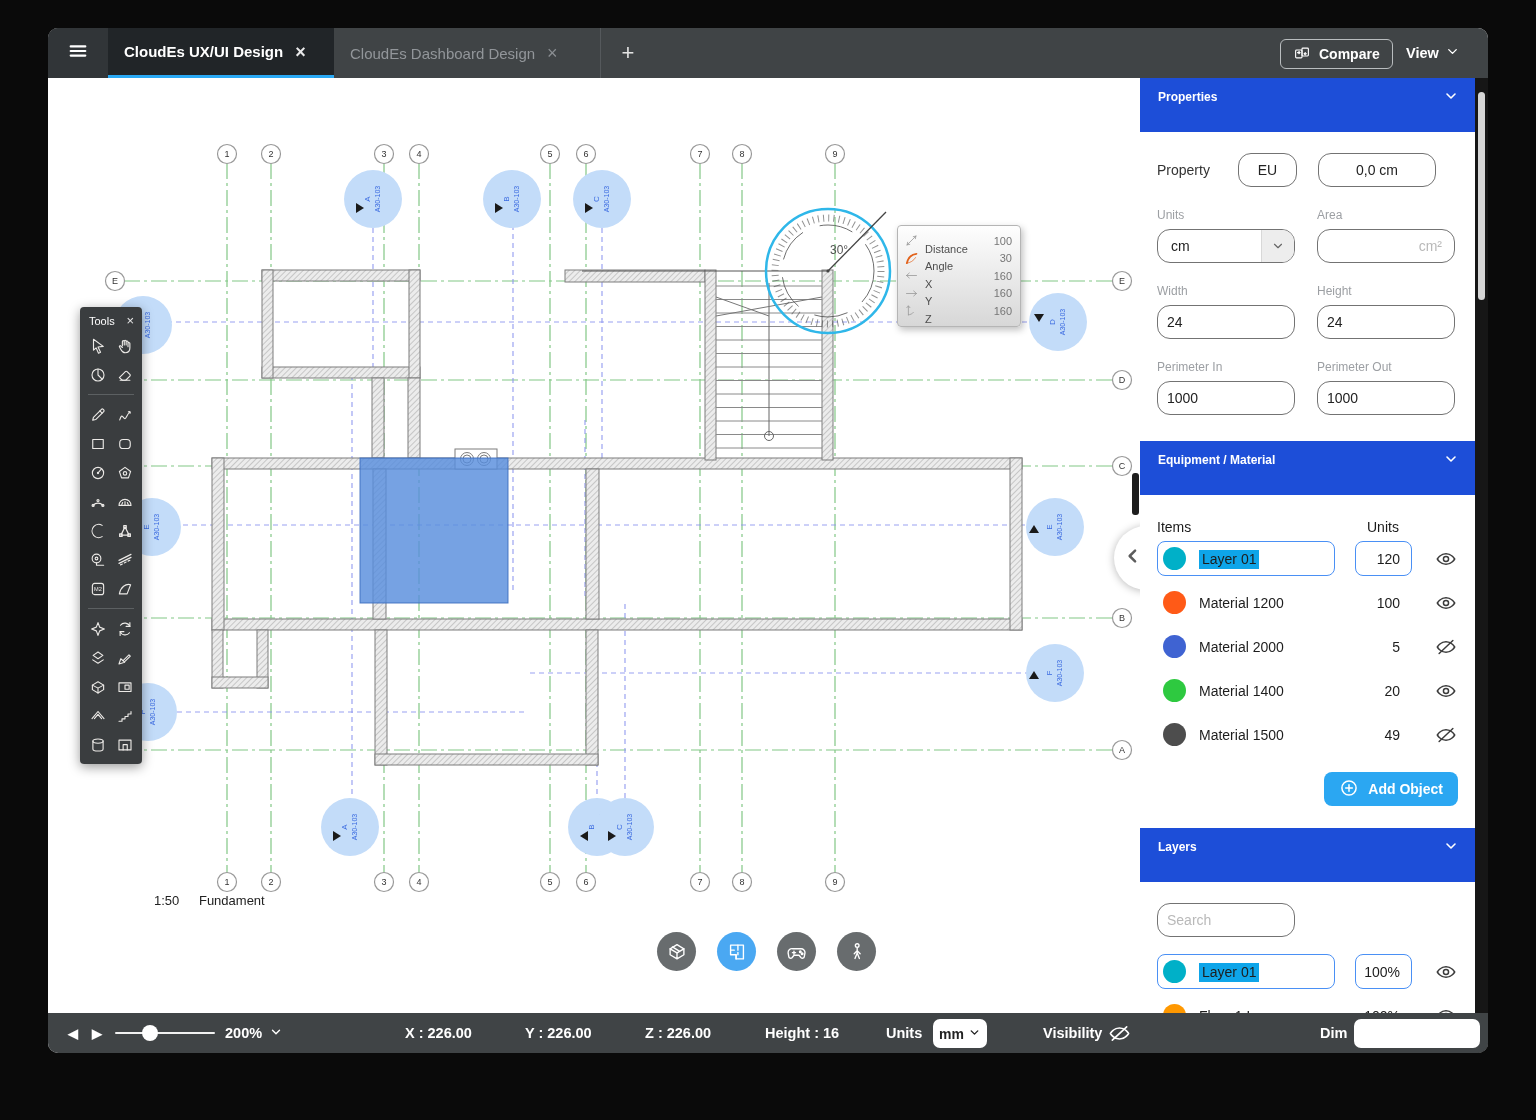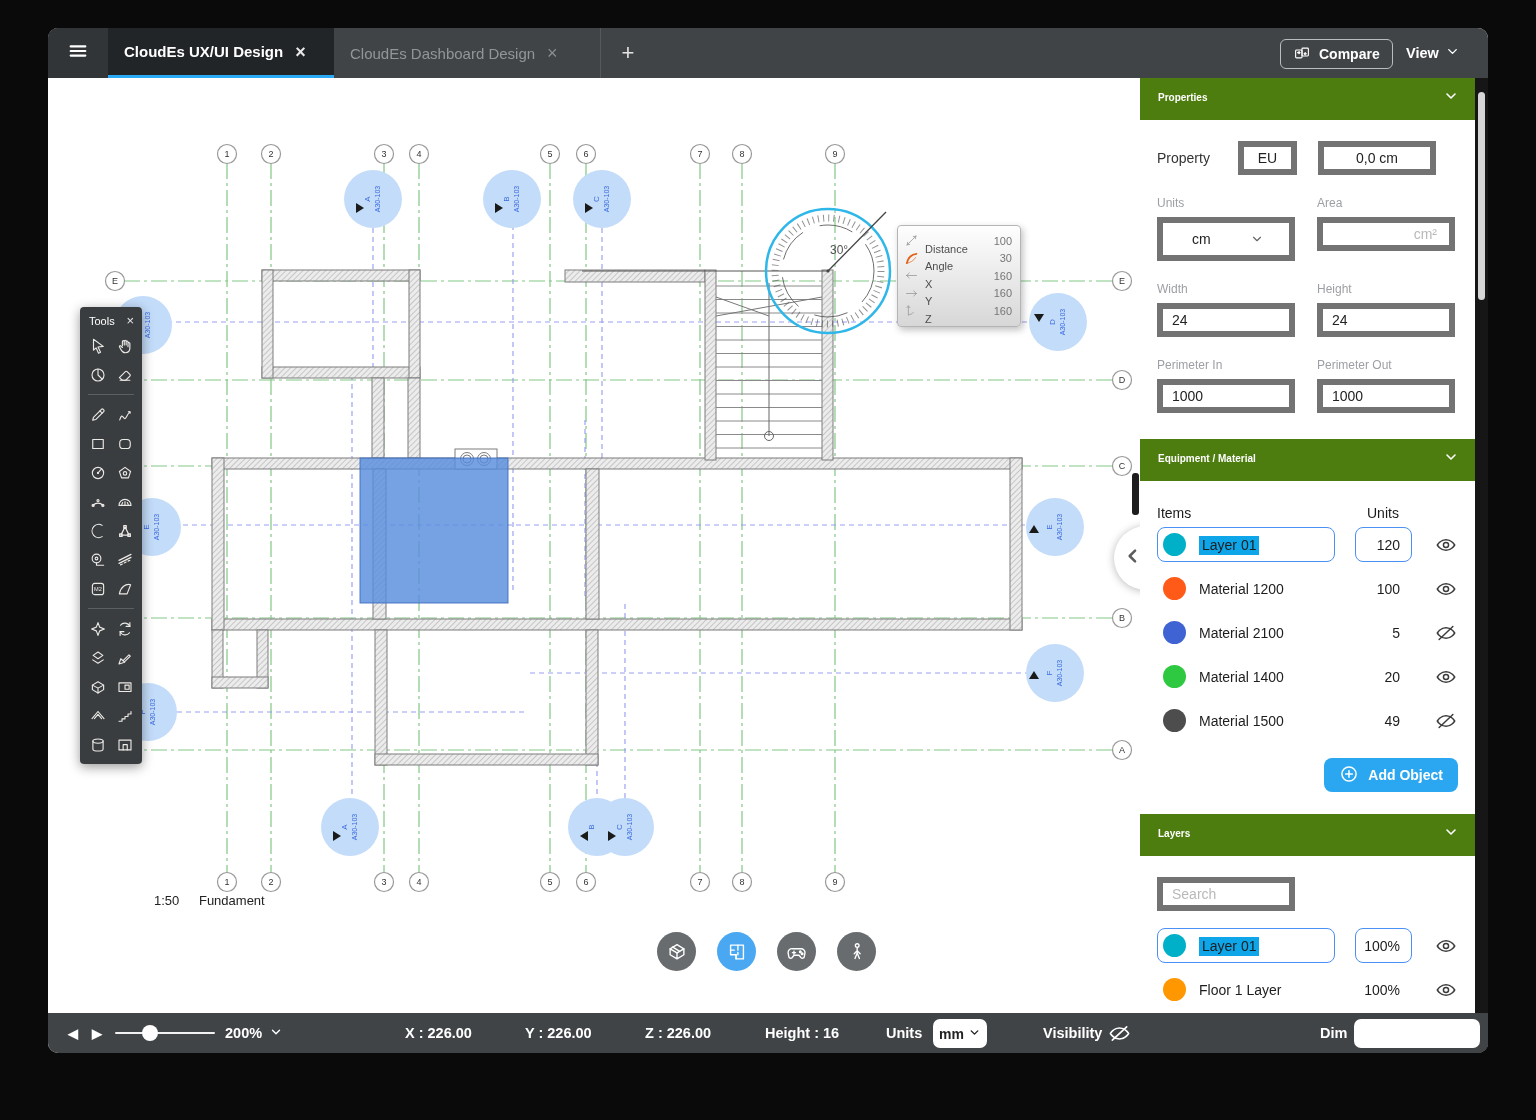--- a/index.html
+++ b/index.html
@@ -59,34 +59,34 @@
   .tools-grid{display:grid;grid-template-columns:1fr 1fr;justify-items:center;row-gap:4px;padding:2px 4px;}
   .tool-btn{width:25px;height:25px;border:none;background:transparent;color:#eceae7;display:flex;
     align-items:center;justify-content:center;cursor:pointer;padding:0;}
   .tool-btn svg{width:18px;height:18px;}
   .tool-divider{grid-column:1/3;width:46px;height:1px;background:#5c6062;margin:3px 0;}
   
   .panel{position:absolute;left:1092px;top:50px;width:335px;height:975px;background:#fff;z-index:10;
     overflow:hidden;}
   .panel-scroll{position:absolute;left:1427px;top:50px;width:13px;height:975px;background:#161616;z-index:10;}
   .panel-scroll .thumb{position:absolute;left:3px;top:14px;width:7px;height:208px;background:#d6d6d6;border-radius:4px;}
-  .sec-head{height:38px;background:#4d7c0f;color:#fff;display:flex;align-items:center;
-    justify-content:space-between;padding:0 16px 4px 18px;font-size:10px;font-weight:bold;cursor:pointer;}
+  .sec-head{height:38px;background:#1d4ed8;color:#fff;display:flex;align-items:center;
+    justify-content:space-between;padding:0 16px 16px 18px;font-size:12px;font-weight:bold;cursor:pointer;}
   .sec-head svg{width:16px;height:16px;stroke-width:2.4;}
   .pbody{padding:0 17px;}
   .lbl{font-size:12px;color:#9c9fa3;}
-  .box{height:34px;border:6px solid #737373;border-radius:0;font-size:14px;color:#222;display:flex;
+  .box{height:34px;border:1px solid #737373;border-radius:13px;font-size:14px;color:#222;display:flex;
     align-items:center;padding:0 12px;background:#fff;box-sizing:border-box;}
   .row1{display:flex;align-items:center;margin-top:21px;}
   .row1 .plabel{width:81px;font-size:14px;color:#333;}
   .unit-box{width:59px;justify-content:center;}
   .val-box{width:118px;margin-left:21px;justify-content:center;}
   .grid2{display:grid;grid-template-columns:138px 138px;column-gap:22px;}
   .mt21{margin-top:21px;}.mt7{margin-top:7px;}
-  .select{padding:16px;justify-content:space-between;overflow:hidden;cursor:pointer;align-items:center;}
+  .select{padding:0;justify-content:space-between;overflow:hidden;cursor:pointer;align-items:center;}
   .select .sel-val{padding-left:13px;}
   .select .chev{width:32px;height:100%;background:#ededed;border-left:1px solid #d8d8d8;display:flex;
     align-items:center;justify-content:center;color:#666;}
   .select .chev svg{width:14px;height:14px;stroke-width:2;}
   input.box{width:138px;outline:none;padding-left:9px;}
   input.box::placeholder{color:#b9b9b9;}
   .area-input{text-align:right;color:#b9b9b9;}
   .eq-head{display:grid;grid-template-columns:178px 57px 1fr;column-gap:20px;font-weight:normal;
     font-size:14px;color:#1b1b1b;margin-top:24px;}
   .eq-head .u{text-align:left;padding-left:12px;}
@@ -713,21 +713,21 @@
               <svg viewBox="0 0 24 24" fill="none" stroke="currentColor" stroke-width="1.5" stroke-linecap="round" stroke-linejoin="round">
                 <path d="M2.5 12S6 6.2 12 6.2 21.5 12 21.5 12 18 17.8 12 17.8 2.5 12 2.5 12z"></path>
                 <circle cx="12" cy="12" r="2.8"></circle>
               </svg>
             </span>
           </div>
 
           <div class="eq-row">
             <div class="nm">
               <span class="dot" style="background: rgb(63, 99, 210);"></span>
-              <span class="nm-label"><i class="hl">Material 2100</i></span>
+              <span class="nm-label"><i class="hl">Material 2000</i></span>
             </div>
             <div class="ubox">5</div>
             <span class="eye">
               <svg viewBox="0 0 24 24" fill="none" stroke="currentColor" stroke-width="1.5" stroke-linecap="round" stroke-linejoin="round">
                 <path d="M2.5 12S6 6.2 12 6.2 21.5 12 21.5 12 18 17.8 12 17.8 2.5 12 2.5 12z"></path>
                 <path d="M4.5 19L19.5 5"></path>
               </svg>
             </span>
           </div>
 

